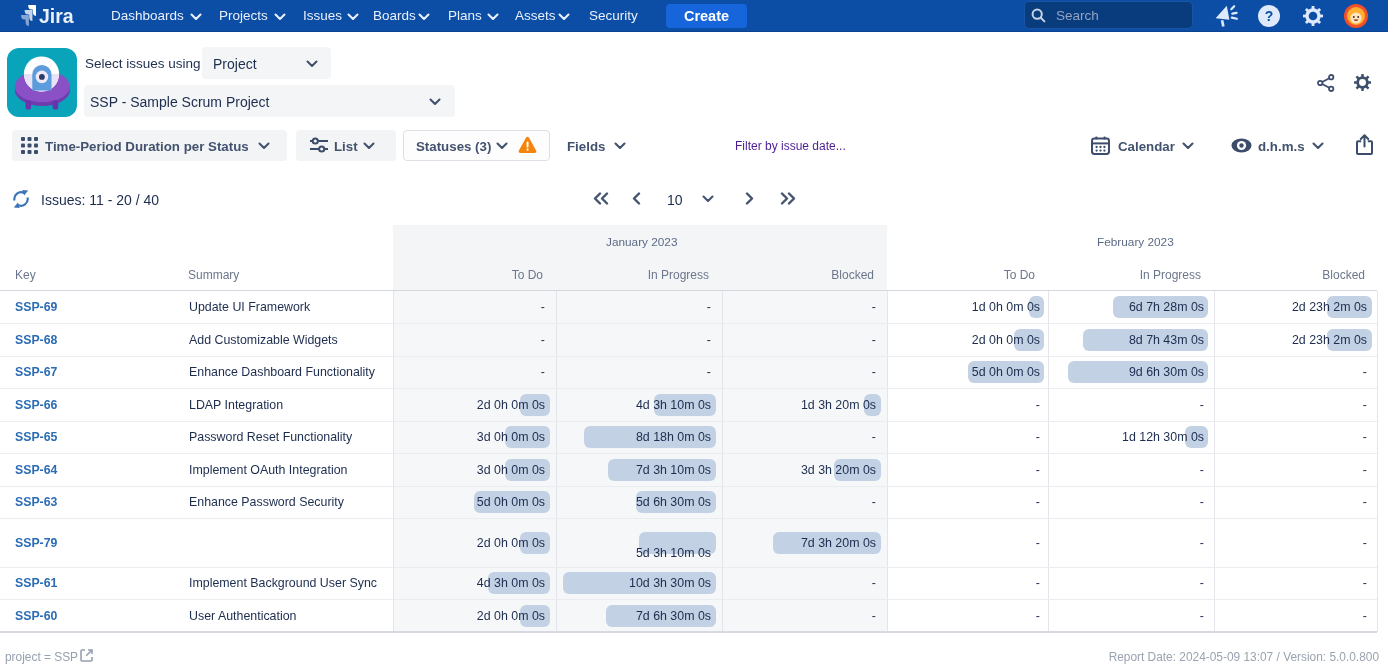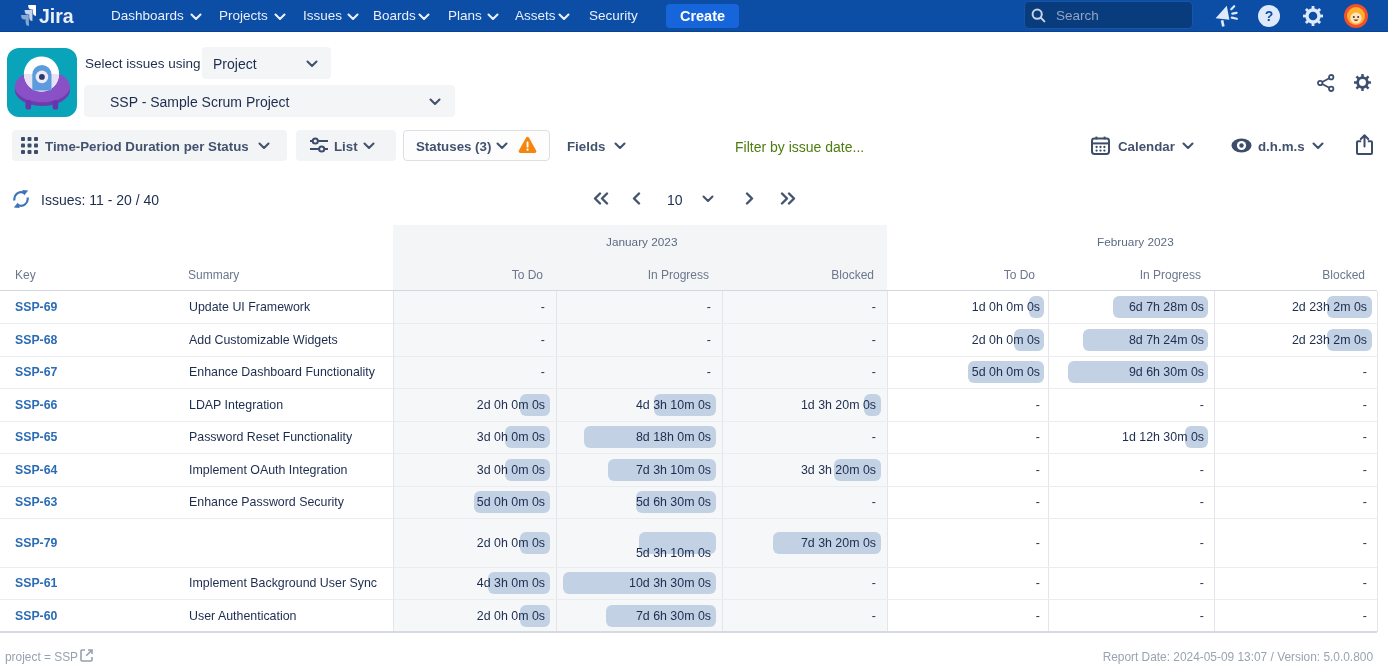--- a/index.html
+++ b/index.html
@@ -52,21 +52,21 @@
     </svg>
 <div class="navitem" style="left:448px">Plans</div>
     <svg style="position:absolute;left:487px;top:13px" width="12" height="8" viewBox="0 0 12 8">
       <path d="M1.5 1.5 L6 6 L10.5 1.5" fill="none" stroke="#E9F0FB" stroke-width="2.1" stroke-linecap="round" stroke-linejoin="round"></path>
     </svg>
 <div class="navitem" style="left:515px">Assets</div>
     <svg style="position:absolute;left:558px;top:13px" width="12" height="8" viewBox="0 0 12 8">
       <path d="M1.5 1.5 L6 6 L10.5 1.5" fill="none" stroke="#E9F0FB" stroke-width="2.1" stroke-linecap="round" stroke-linejoin="round"></path>
     </svg>
 <div class="navitem" style="left:589px">Security</div>
-<div class="abs" style="left:666px;top:4px;width:73px;height:24px;background:#1765DB;border-radius:4px;color:#fff;font-size:14.5px;font-weight:600;text-align:center;line-height:24px">Create</div>
+<div class="abs" style="left:666px;top:4px;width:81px;height:24px;background:#1765DB;border-radius:4px;color:#fff;font-size:14.5px;font-weight:600;text-align:center;line-height:24px">Create</div>
 <div class="abs" style="left:1024px;top:1px;width:169px;height:28px;background:#093C7D;border:1px solid #1A55A5;border-radius:5px"></div>
 <svg class="abs" style="left:1031px;top:8px" width="15" height="15" viewBox="0 0 15 15">
       <circle cx="6.2" cy="6.2" r="4.6" fill="none" stroke="#C6D3E8" stroke-width="2"></circle>
       <line x1="9.8" y1="9.8" x2="13.4" y2="13.4" stroke="#C6D3E8" stroke-width="2" stroke-linecap="round"></line>
     </svg>
 <div class="abs" style="left:1056px;top:0;height:31px;line-height:31px;color:#93A4C4;font-size:13.5px">Search</div>
 <svg class="abs" style="left:1212px;top:4px" width="26" height="24" viewBox="0 0 26 24">
   <polygon points="3.6,14.2 14.8,1.8 17.4,15.8" fill="#DEE9FB"></polygon>
   <polygon points="8.8,16.6 11.4,16.1 12.6,22.3 10.0,22.8" fill="#DEE9FB"></polygon>
   <g stroke="#DEE9FB" stroke-width="2.2" stroke-linecap="round">
@@ -116,21 +116,21 @@
   <circle cx="34.9" cy="28.9" r="6.3" fill="#EDE9F9"></circle>
   <circle cx="34.9" cy="28.9" r="2.9" fill="#2D3A66"></circle>
 </svg>
 <div class="lbl" style="left:85px;top:56px">Select issues using</div>
 <div class="drop" style="left:202px;top:47px;width:129px;height:32px"></div>
 <div class="lbl" style="left:213px;top:55.5px;font-size:14px">Project</div>
 <svg style="position:absolute;left:306px;top:60px" width="12" height="8" viewBox="0 0 12 8">
       <path d="M1.5 1.5 L6 6 L10.5 1.5" fill="none" stroke="#42526E" stroke-width="2.1" stroke-linecap="round" stroke-linejoin="round"></path>
     </svg>
 <div class="drop" style="left:84px;top:85px;width:371px;height:32px"></div>
-<div class="lbl" style="left:110px;top:93.5px;font-size:14px">SSP - Sample Scrum Project</div>
+<div class="lbl" style="left:90px;top:93.5px;font-size:14px">SSP - Sample Scrum Project</div>
 <svg style="position:absolute;left:429px;top:98px" width="12" height="8" viewBox="0 0 12 8">
       <path d="M1.5 1.5 L6 6 L10.5 1.5" fill="none" stroke="#42526E" stroke-width="2.1" stroke-linecap="round" stroke-linejoin="round"></path>
     </svg>
 <svg class="abs" style="left:1317px;top:74px" width="18" height="18" viewBox="0 0 18 18">
   <g fill="none" stroke="#3E4F6D" stroke-width="1.8">
     <circle cx="3.2" cy="9" r="2.2"></circle>
         <circle cx="14.2" cy="3.2" r="2.2"></circle>
         <circle cx="14.2" cy="14.8" r="2.2"></circle>
     <line x1="5.2" y1="8" x2="12.3" y2="4.2"></line>
         <line x1="5.2" y1="10" x2="12.3" y2="13.8"></line>
@@ -192,21 +192,21 @@
     </svg>
 <svg class="abs" style="left:518px;top:136px" width="19" height="18" viewBox="0 0 19 18">
   <path d="M8.1 1.4 a1.9 1.9 0 0 1 2.8 0 l7.2 13 a1.7 1.7 0 0 1 -1.4 2.6 l-14.4 0 a1.7 1.7 0 0 1 -1.4 -2.6 Z" fill="#F5850C"></path>
   <rect x="8.6" y="5.6" width="1.9" height="6" rx="0.9" fill="#fff"></rect>
   <circle cx="9.55" cy="13.7" r="1.1" fill="#fff"></circle>
 </svg>
 <div class="ttxt" style="left:567px">Fields</div>
 <svg style="position:absolute;left:614px;top:142px" width="12" height="8" viewBox="0 0 12 8">
       <path d="M1.5 1.5 L6 6 L10.5 1.5" fill="none" stroke="#42526E" stroke-width="2.1" stroke-linecap="round" stroke-linejoin="round"></path>
     </svg>
-<div class="abs" style="left:735px;top:138.5px;font-size:14px;color:#4d7c0f">Filter by issue date...</div>
+<div class="abs" style="left:735px;top:138.5px;font-size:12px;color:#4c1d95">Filter by issue date...</div>
 <svg class="abs" style="left:1091px;top:136px" width="19" height="19" viewBox="0 0 19 19">
   <g fill="none" stroke="#3C4D6B" stroke-width="2">
     <rect x="1" y="2.5" width="17" height="15.5" rx="2.4"></rect>
     <line x1="1.5" y1="7.4" x2="17.5" y2="7.4"></line>
     <line x1="5.4" y1="0.6" x2="5.4" y2="3.4"></line>
         <line x1="13.6" y1="0.6" x2="13.6" y2="3.4"></line>
   </g>
   <g fill="#3C4D6B">
     <circle cx="5.6" cy="11" r="1.15"></circle>
         <circle cx="9.5" cy="11" r="1.15"></circle>
@@ -312,21 +312,21 @@
     <div class="bar" style="top:296px;right:16px;width:45px"></div>
     <div class="dur" style="top:299px;right:21px">2d 23h 2m 0s</div>
     <div class="key" style="top:331.5px">SSP-68</div>
     <div class="summ" style="top:331.5px">Add Customizable Widgets</div>
     <div class="dur" style="top:331.5px;right:843px">-</div>
     <div class="dur" style="top:331.5px;right:677px">-</div>
     <div class="dur" style="top:331.5px;right:512px">-</div>
     <div class="bar" style="top:328.5px;right:344px;width:30px"></div>
     <div class="dur" style="top:331.5px;right:348px">2d 0h 0m 0s</div>
     <div class="bar" style="top:328.5px;right:180px;width:125px"></div>
-    <div class="dur" style="top:331.5px;right:184px">8d 7h 24m 0s</div>
+    <div class="dur" style="top:331.5px;right:184px">8d 7h 43m 0s</div>
     <div class="bar" style="top:328.5px;right:16px;width:45px"></div>
     <div class="dur" style="top:331.5px;right:21px">2d 23h 2m 0s</div>
     <div class="key" style="top:364px">SSP-67</div>
     <div class="summ" style="top:364px">Enhance Dashboard Functionality</div>
     <div class="dur" style="top:364px;right:843px">-</div>
     <div class="dur" style="top:364px;right:677px">-</div>
     <div class="dur" style="top:364px;right:512px">-</div>
     <div class="bar" style="top:361px;right:344px;width:76px"></div>
     <div class="dur" style="top:364px;right:348px">5d 0h 0m 0s</div>
     <div class="bar" style="top:361px;right:180px;width:140px"></div>
@@ -406,14 +406,14 @@
     <div class="dur" style="top:607.5px;right:184px">-</div>
     <div class="dur" style="top:607.5px;right:21px">-</div>
 
 <div class="abs" style="left:5px;top:650px;font-size:11.9px;color:#97A0AF">project = SSP</div>
 <svg class="abs" style="left:80px;top:649px" width="13" height="13" viewBox="0 0 13 13">
   <g fill="none" stroke="#97A0AF" stroke-width="1.6">
     <path d="M5 1 H2 a1 1 0 0 0 -1 1 V11 a1 1 0 0 0 1 1 H11 a1 1 0 0 0 1 -1 V8"></path>
     <path d="M8 1 H12 V5 M12 1 L6.2 6.8"></path>
   </g>
 </svg>
-<div class="abs" style="right:15px;top:650px;font-size:11.9px;color:#9AA3B0">Report Date: 2024-05-09 13:07 / Version: 5.0.0.800</div>
+<div class="abs" style="right:9px;top:650px;font-size:11.9px;color:#9AA3B0">Report Date: 2024-05-09 13:07 / Version: 5.0.0.800</div>
 
 </div>
 </body></html>

